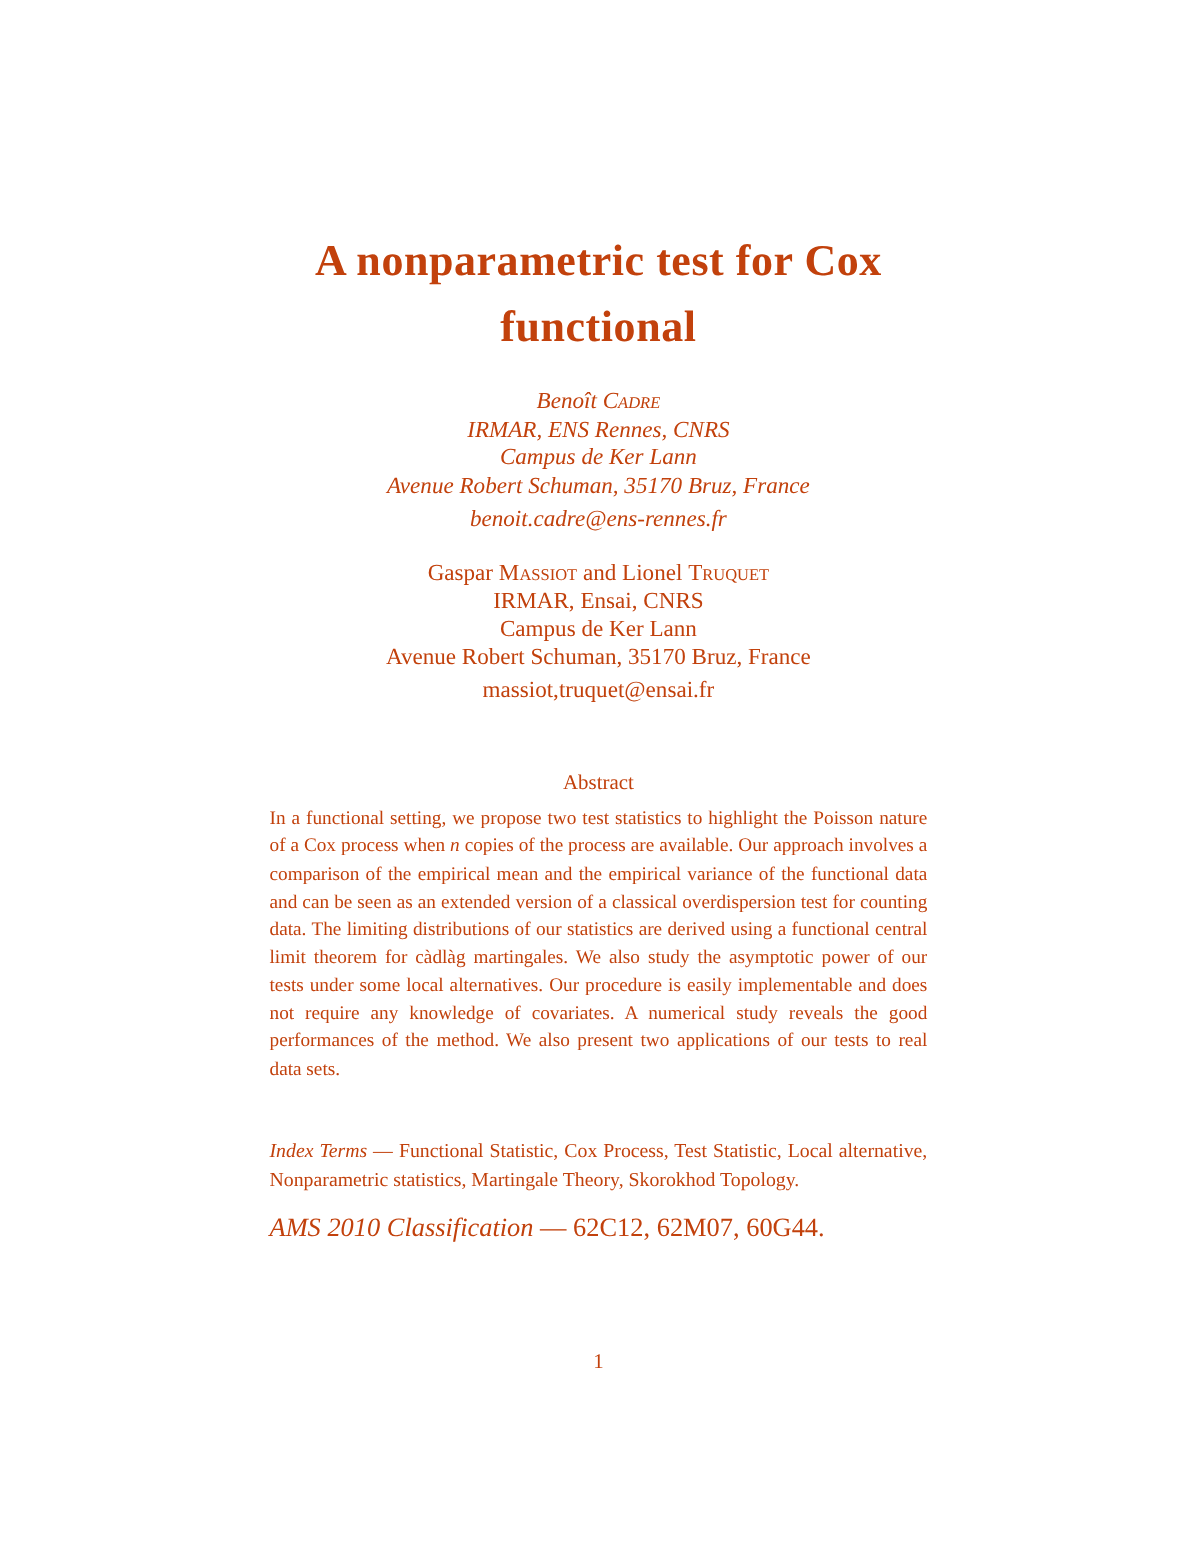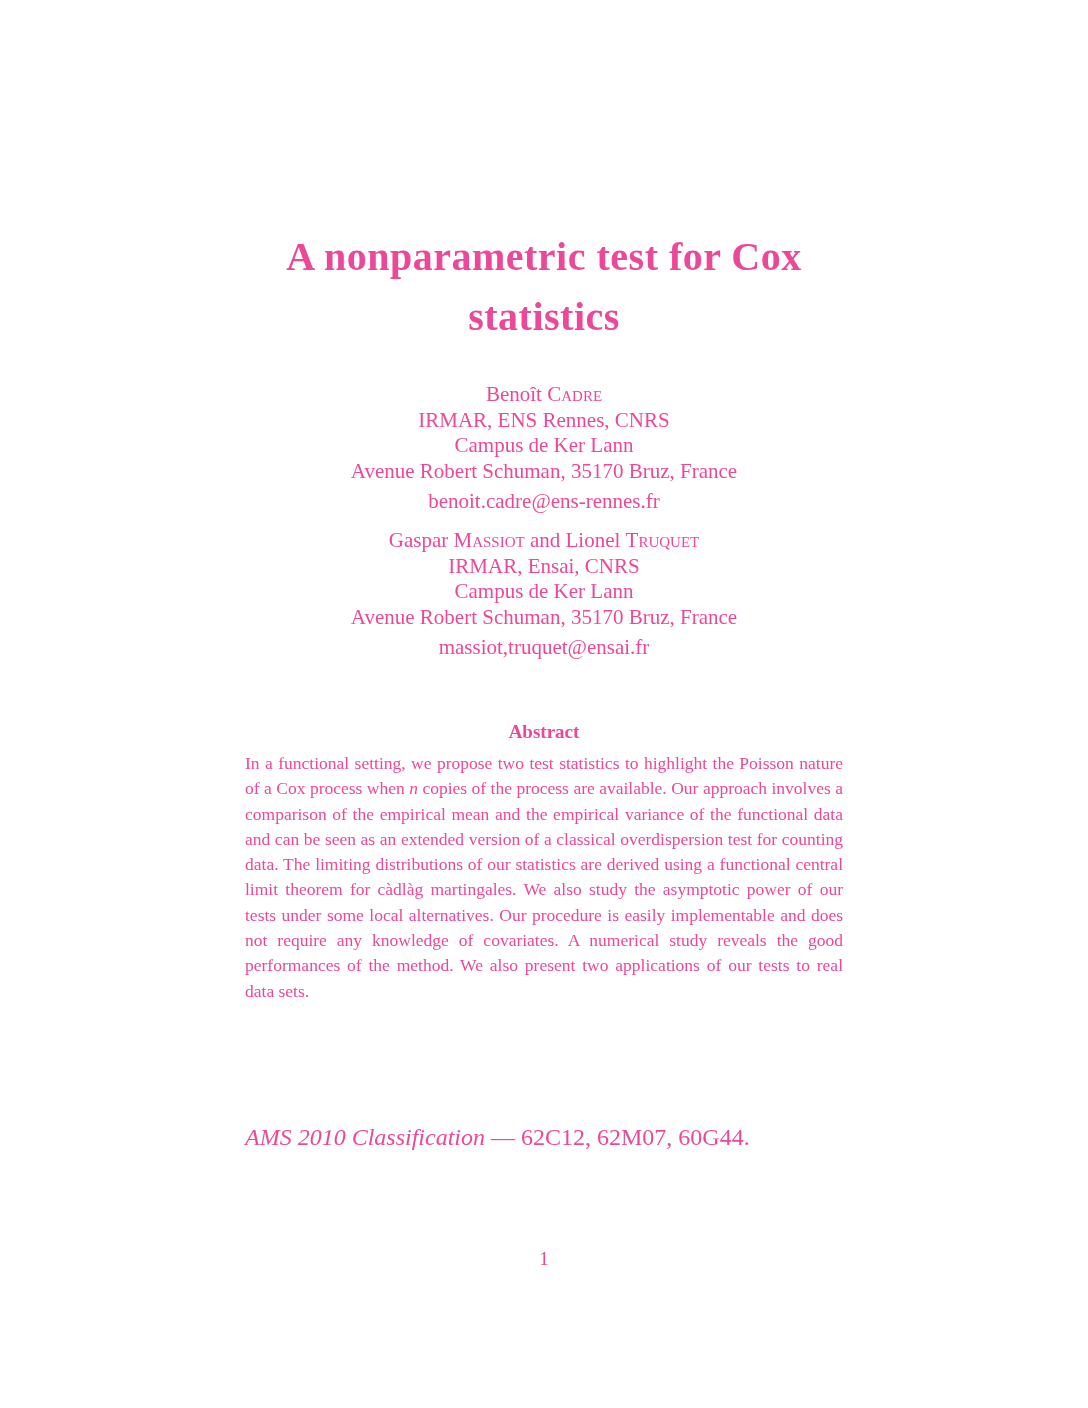--- a/index.html
+++ b/index.html
@@ -5,56 +5,55 @@
   html, body {
     margin: 0;
     padding: 0;
     background: #ffffff;
   }
   .page {
     position: relative;
     width: 1088px;
     height: 1254px;
     background: #ffffff;
-    color: #ec4899;
+    color: #c2410c;
     font-family: "Liberation Serif", "DejaVu Serif", serif;
     overflow: hidden;
-    margin-top: 20px;
   }
   .title-block {
     position: absolute;
     top: 207px;
     left: 0;
     width: 100%;
     text-align: center;
     font-weight: bold;
     font-size: 40px;
     line-height: 60px;
     letter-spacing: 0.5px;
   }
   .author-block {
     position: absolute;
     left: 0;
     width: 100%;
     text-align: center;
     font-size: 21px;
     line-height: 25.5px;
   }
-  #author-block-1 { top: 362px; }
+  #author-block-1 { top: 352px; font-style: italic; }
   #author-block-2 { top: 508px; }
   .sc { font-variant: small-caps; }
   .it { font-style: italic; }
   .email-line { margin-top: 5px; }
   .abstract-heading {
     position: absolute;
     top: 700px;
     left: 0;
     width: 100%;
     text-align: center;
-    font-weight: bold;
+    font-weight: normal;
     font-size: 19px;
     line-height: 24px;
   }
   .abstract-body {
     position: absolute;
     top: 731px;
     left: 245px;
     width: 598px;
     font-size: 17.5px;
     line-height: 25.3px;
@@ -87,21 +86,21 @@
     font-size: 19px;
   }
 </style>
 </head>
 <body>
 
 <div class="page">
 
   <div class="title-block">
     <div>A nonparametric test for Cox</div>
-    <div>statistics</div>
+    <div>functional</div>
   </div>
 
   <div class="author-block" id="author-block-1">
     <div><span>Benoît </span><span class="sc">Cadre</span></div>
     <div>IRMAR, ENS Rennes, CNRS</div>
     <div>Campus de Ker Lann</div>
     <div>Avenue Robert Schuman, 35170 Bruz, France</div>
     <div class="email-line">benoit.cadre@ens-rennes.fr</div>
   </div>
 
@@ -110,18 +109,19 @@
     <div>IRMAR, Ensai, CNRS</div>
     <div>Campus de Ker Lann</div>
     <div>Avenue Robert Schuman, 35170 Bruz, France</div>
     <div class="email-line">massiot,truquet@ensai.fr</div>
   </div>
 
   <div class="abstract-heading">Abstract</div>
 
   <div class="abstract-body"><span>In a functional setting, we propose two test statistics to highlight the Poisson nature of a Cox process when </span><span class="it">n</span><span> copies of the process are available. Our approach involves a comparison of the empirical mean and the empirical variance of the functional data and can be seen as an extended version of a classical overdispersion test for counting data. The limiting distributions of our statistics are derived using a functional central limit theorem for càdlàg martingales. We also study the asymptotic power of our tests under some local alternatives. Our procedure is easily implementable and does not require any knowledge of covariates. A numerical study reveals the good performances of the method. We also present two applications of our tests to real data sets.</span></div>
 
+  <div class="index-terms"><span class="it">Index Terms</span><span> — </span><span>Functional Statistic, Cox Process, Test Statistic, Local alternative, Nonparametric statistics, Martingale Theory, Skorokhod Topology.</span></div>
 
   <div class="ams-line"><span class="it">AMS 2010 Classification</span><span> — </span><span>62C12, 62M07, 60G44.</span></div>
 
   <div class="page-number">1</div>
 
 </div>
 
 </body></html>

